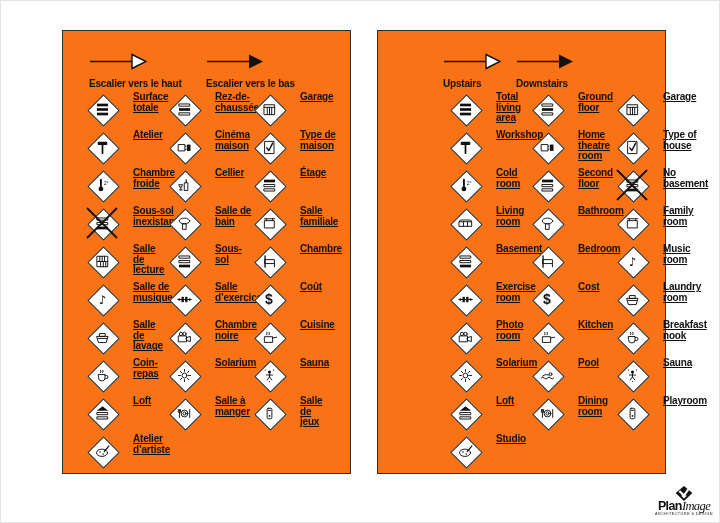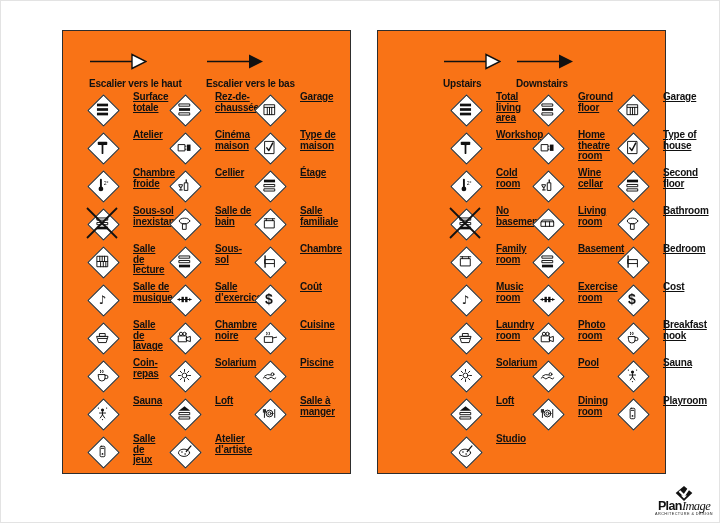--- a/index.html
+++ b/index.html
@@ -437,35 +437,20 @@
           </span>
         </span>
         <span class="lbl">Solarium</span>
       </div>
       <div class="item">
         <span class="dwrap">
           <span class="diamond"></span>
           <span class="inner">
             <svg viewBox="0 0 24 24" width="19" height="19">
               <g fill="none" stroke="#111" stroke-width="1.2" stroke-linecap="round" stroke-linejoin="round">
-                <path d="M4 15.2 q2 -2.4 4 0 t4 0 t4 0 t4 0"></path>
-                <circle cx="15.8" cy="10.4" r="1.8"></circle>
-                <path d="M5.8 12.6 q3.4 -3 7.6 -1.4"></path>
-              </g>
-            </svg>
-          </span>
-        </span>
-        <span class="lbl">Piscine</span>
-      </div>
-      <div class="item">
-        <span class="dwrap">
-          <span class="diamond"></span>
-          <span class="inner">
-            <svg viewBox="0 0 24 24" width="19" height="19">
-              <g fill="none" stroke="#111" stroke-width="1.2" stroke-linecap="round" stroke-linejoin="round">
                 <circle cx="12" cy="7.6" r="2" fill="#111" stroke="none"></circle>
                 <path d="M12 9.6 v4 M12 13.6 l-2.8 4 M12 13.6 l2.8 4 M8.2 11.4 h7.6"></path>
                 <circle cx="6.8" cy="5.2" r="0.8" fill="#111" stroke="none"></circle>
                 <circle cx="17.2" cy="5.2" r="0.8" fill="#111" stroke="none"></circle>
                 <circle cx="12" cy="19.6" r="0.8" fill="#111" stroke="none"></circle>
               </g>
             </svg>
           </span>
         </span>
         <span class="lbl">Sauna</span>
@@ -670,38 +655,20 @@
         </span>
         <span class="lbl">Cold
 room</span>
       </div>
       <div class="item">
         <span class="dwrap">
           <span class="diamond"></span>
           <span class="inner">
             <svg viewBox="0 0 24 24" width="19" height="19">
               <g fill="none" stroke="#111" stroke-width="1.2" stroke-linecap="round" stroke-linejoin="round">
-                <rect x="12.2" y="8.6" width="4" height="9.6"></rect>
-                <rect x="13.4" y="4.4" width="1.6" height="4.2" fill="#111" stroke="none"></rect>
-                <path d="M5.2 11 h4.4 l-1.3 3.2 h-1.8 Z"></path>
-                <line x1="7.4" y1="14.2" x2="7.4" y2="17.6"></line>
-                <line x1="5.6" y1="17.6" x2="9.2" y2="17.6"></line>
-              </g>
-            </svg>
-          </span>
-        </span>
-        <span class="lbl">Wine
-cellar</span>
-      </div>
-      <div class="item">
-        <span class="dwrap">
-          <span class="diamond"></span>
-          <span class="inner">
-            <svg viewBox="0 0 24 24" width="19" height="19">
-              <g fill="none" stroke="#111" stroke-width="1.2" stroke-linecap="round" stroke-linejoin="round">
                 <rect x="5" y="4.6" width="14" height="3.4" fill="#111" stroke="none"></rect>
                 <rect x="5.4" y="10.7" width="13.2" height="2.8"></rect>
                 <rect x="5.4" y="16.2" width="13.2" height="2.8"></rect>
               </g>
             </svg>
           </span>
         </span>
         <span class="lbl">Second
 floor</span>
       </div>
@@ -869,20 +836,35 @@
                 <rect x="4.6" y="10" width="10" height="7.4"></rect>
                 <path d="M14.6 12.2 l4.8 -1.6 v6.6 l-4.8 -1.6 Z"></path>
                 <circle cx="7.6" cy="7.4" r="2.1"></circle>
                 <circle cx="12" cy="7.4" r="2.1"></circle>
               </g>
             </svg>
           </span>
         </span>
         <span class="lbl">Photo
 room</span>
+      </div>
+      <div class="item">
+        <span class="dwrap">
+          <span class="diamond"></span>
+          <span class="inner">
+            <svg viewBox="0 0 24 24" width="19" height="19">
+              <g fill="none" stroke="#111" stroke-width="1.2" stroke-linecap="round" stroke-linejoin="round">
+                <rect x="6" y="11" width="10" height="7.2"></rect>
+                <line x1="16" y1="12.6" x2="21" y2="11.6"></line>
+                <path d="M8.6 8.6 q1 -1.6 0 -3.2 M11.6 8.6 q1 -1.6 0 -3.2"></path>
+              </g>
+            </svg>
+          </span>
+        </span>
+        <span class="lbl">Kitchen</span>
       </div>
       <div class="item">
         <span class="dwrap">
           <span class="diamond"></span>
           <span class="inner">
             <svg viewBox="0 0 24 24" width="19" height="19">
               <g fill="none" stroke="#111" stroke-width="1.2" stroke-linecap="round" stroke-linejoin="round">
                 <path d="M7 10.8 h8.2 v4.4 a3.6 3.6 0 0 1 -3.6 3.6 h-1 a3.6 3.6 0 0 1 -3.6 -3.6 Z"></path>
                 <path d="M15.2 11.8 h1.6 a2.1 2.1 0 0 1 0 4.2 h-1.6"></path>
                 <path d="M9.6 8.4 q1 -1.5 0 -3 M12.4 8.4 q1 -1.5 0 -3"></path>

